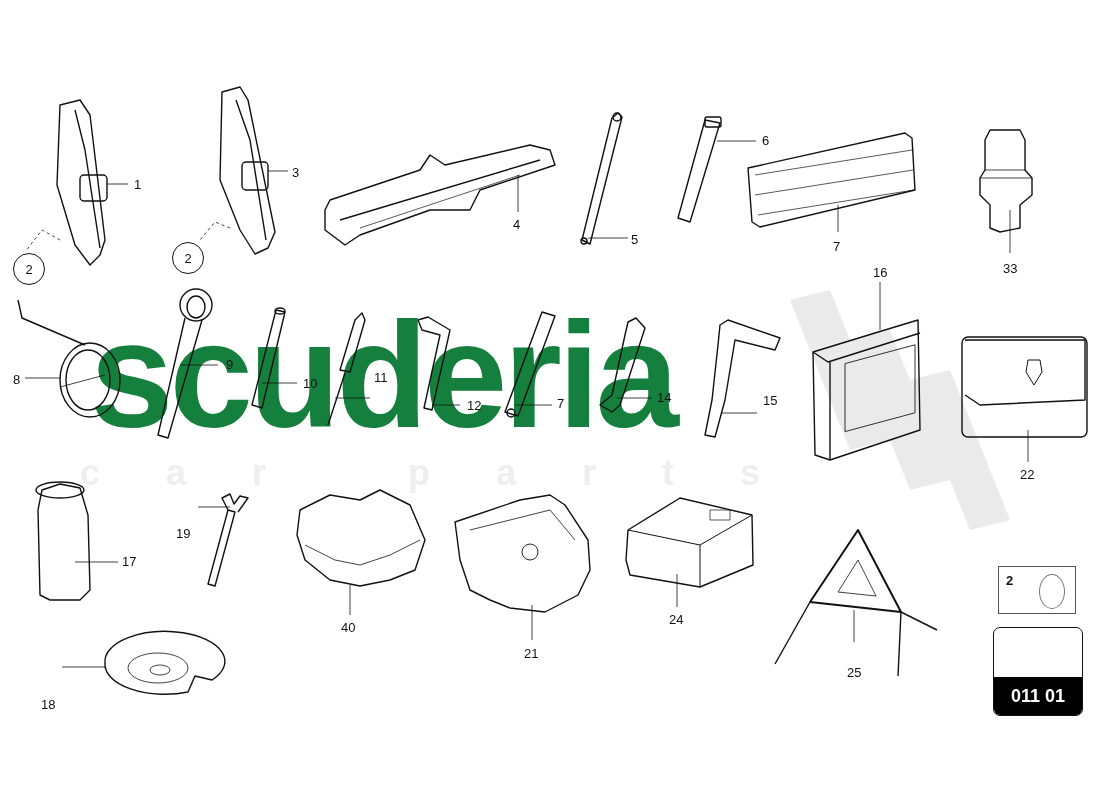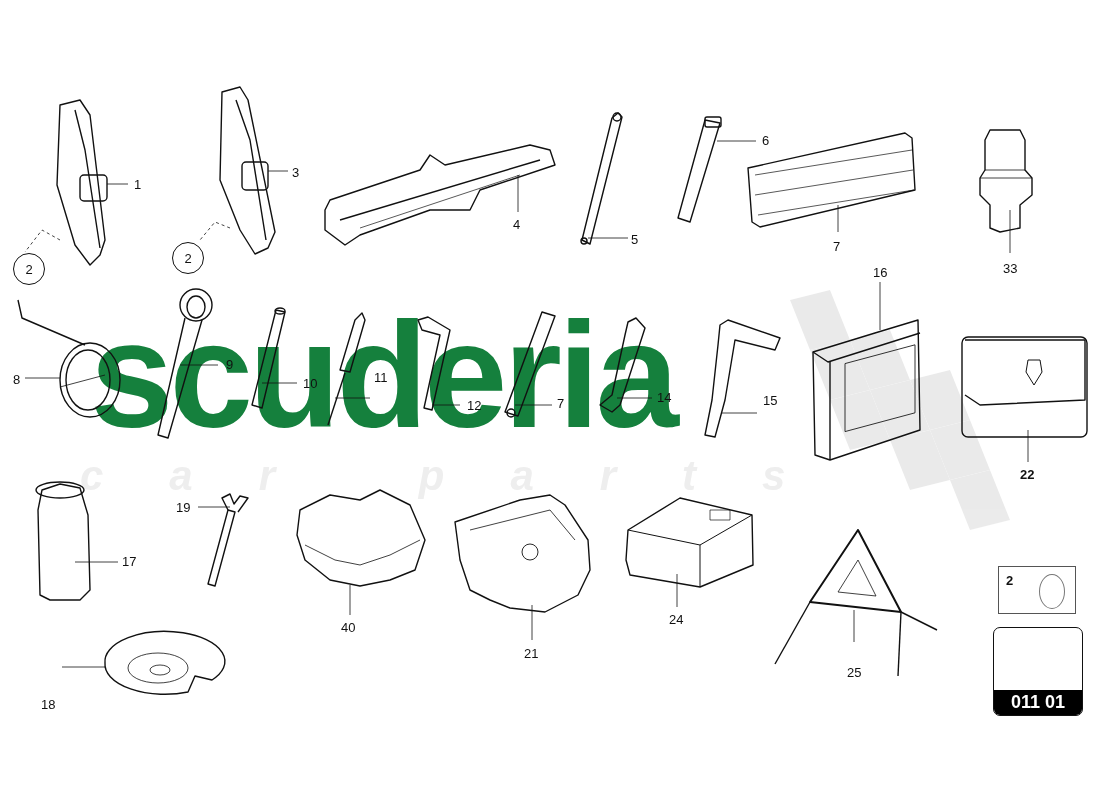--- a/index.html
+++ b/index.html
@@ -1,26 +1,26 @@
 <!DOCTYPE html>
 <html><head>
 <meta charset="utf-8">
 <style>
   html,body{margin:0;padding:0;background:#ffffff;}
   body{width:1100px;height:800px;position:relative;overflow:hidden;font-family:"Liberation Sans",sans-serif;}
   #stage{position:absolute;left:0;top:0;width:1100px;height:800px;}
   .wm-main{position:absolute;left:90px;top:300px;font-size:150px;font-weight:bold;color:#15803d;letter-spacing:-4px;line-height:1;font-family:"Liberation Sans",sans-serif;white-space:nowrap;}
-  .wm-sub{position:absolute;left:80px;top:455px;font-size:42px;font-weight:bold;color:#eeeeee;letter-spacing:66px;line-height:1;white-space:nowrap;font-style:italic;}
+  .wm-sub{position:absolute;left:80px;top:455px;font-size:36px;font-weight:bold;color:#eeeeee;letter-spacing:66px;line-height:1;white-space:nowrap;}
   .callout{position:absolute;font-size:13px;color:#111;font-family:"Liberation Sans",sans-serif;font-weight:normal;line-height:1;}
   .circle-ref{position:absolute;width:32px;height:32px;border:1.3px solid #111;border-radius:50%;display:flex;align-items:center;justify-content:center;font-size:13px;color:#111;background:#fff;box-sizing:border-box;}
   .ref-box{position:absolute;left:998px;top:566px;width:78px;height:48px;border:1px solid #555;background:#fff;box-sizing:border-box;}
   .ref-box .num{position:absolute;left:7px;top:6px;font-size:13px;font-weight:bold;color:#111;}
   .ref-box .emblem{position:absolute;left:40px;top:7px;width:24px;height:33px;border:1px solid #777;border-radius:50%;}
   .page-tag{position:absolute;left:993px;top:627px;width:90px;height:89px;border:1.3px solid #111;border-radius:7px;overflow:hidden;background:#fff;box-sizing:border-box;}
-  .page-tag .band{position:absolute;left:0;bottom:0;width:100%;height:25px;background:#000;color:#fff;font-size:18px;font-weight:bold;display:flex;align-items:center;justify-content:center;}
+  .page-tag .band{position:absolute;left:0;bottom:0;width:100%;height:38px;background:#000;color:#fff;font-size:18px;font-weight:bold;display:flex;align-items:center;justify-content:center;}
   svg{position:absolute;left:0;top:0;}
 </style>
 </head>
 <body>
 
 <div id="stage">
   <div class="wm-main">scuderia</div>
   <div class="wm-sub">car parts</div>
 
   <svg width="1100" height="800">
@@ -212,24 +212,24 @@
   <span class="callout" style="left:226px;top:358px;">9</span>
   <span class="callout" style="left:303px;top:377px;">10</span>
   <span class="callout" style="left:374px;top:371px;">11</span>
   <span class="callout" style="left:467px;top:399px;">12</span>
   <span class="callout" style="left:557px;top:397px;">7</span>
   <span class="callout" style="left:657px;top:391px;text-align:right;">14</span>
   <span class="callout" style="left:763px;top:394px;">15</span>
   <span class="callout" style="left:873px;top:266px;">16</span>
   <span class="callout" style="left:122px;top:555px;">17</span>
   <span class="callout" style="left:41px;top:698px;">18</span>
-  <span class="callout" style="left:176px;top:501px;text-align:right;">19</span>
+  <span class="callout" style="left:176px;top:527px;text-align:right;">19</span>
   <span class="callout" style="left:341px;top:621px;">40</span>
   <span class="callout" style="left:524px;top:647px;">21</span>
-  <span class="callout" style="left:1020px;top:468px;font-weight:bold;">22</span>
+  <span class="callout" style="left:1020px;top:468px;">22</span>
   <span class="callout" style="left:1003px;top:262px;">33</span>
   <span class="callout" style="left:669px;top:613px;text-align:center;">24</span>
   <span class="callout" style="left:847px;top:666px;">25</span>
 
   <div class="ref-box">
     <span class="num">2</span>
     <span class="emblem"></span>
   </div>
 
   <div class="page-tag">

